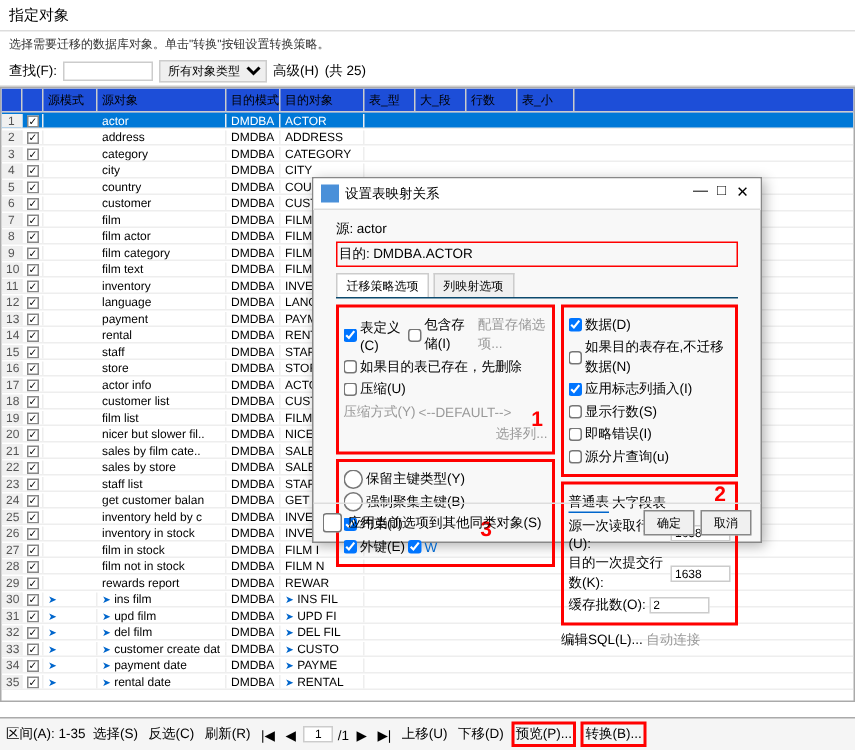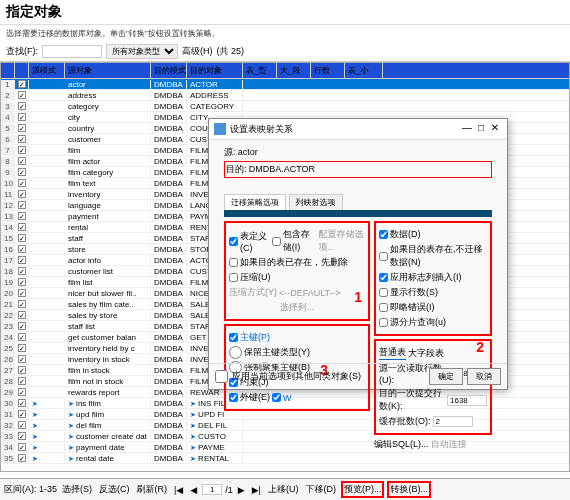--- a/index.html
+++ b/index.html
@@ -1,42 +1,42 @@
 <!DOCTYPE html>
 <html><head>
 <meta charset="utf-8">
 <style>
 *{box-sizing:border-box;margin:0;padding:0;font-family:"Microsoft YaHei",SimSun,sans-serif;font-size:9px}
 body{width:570px;height:500px;background:#fff;overflow:hidden;position:relative}
 .titlebar{background:#fff;padding:3px 6px;border-bottom:1px solid #ddd}
-.titlebar .tt{font-size:14px;font-weight:bold}
+.titlebar .tt{font-size:10px;font-weight:normal}
 .subtitle{padding:3px 6px;font-size:8px;color:#333}
 .toolbar{display:flex;align-items:center;padding:2px 6px;gap:4px;border-bottom:1px solid #ccc}
 .toolbar input{border:1px solid #ccc;padding:1px 2px;font-size:8px;width:60px}
 .toolbar select{border:1px solid #ccc;font-size:8px;padding:1px}
 .table-wrap{border:1px solid #aaa;height:410px;overflow:hidden;position:relative}
 .thead{display:flex;background:#1d4ed8;border-bottom:1px solid #ccc}
 .th{border-right:1px solid #ccc;padding:2px 3px;font-size:8px;overflow:hidden;white-space:nowrap}
 .c0{width:14px}.c1{width:14px}.c2{width:36px}.c3{width:86px}.c4{width:36px}.c5{width:56px}.c6{width:34px}.c7{width:34px}.c8{width:34px}.c9{width:38px}
 .tbody{overflow-y:auto;height:392px}
 .tr{display:flex;border-bottom:1px solid #eee;height:11px;align-items:center}
 .tr.sel{background:#0078d7;color:#fff}
 .td{border-right:1px solid #eee;padding:0 3px;font-size:8px;overflow:hidden;white-space:nowrap}
 .rownum{background:#f0f0f0;text-align:center;color:#555}
 .cb{width:8px;height:8px;border:1px solid #888;display:inline-block;background:#fff}
 .cb.chk::after{content:"✓";font-size:7px;line-height:7px;display:block;color:#000}
 .arrow{color:#0066cc;font-size:7px}
-.dialog{position:absolute;left:208px;top:118px;width:300px;height:272px;background:#f8f8f8;border:1px solid #888;box-shadow:2px 2px 8px rgba(0,0,0,.3);z-index:10}
+.dialog{position:absolute;left:208px;top:118px;width:300px;height:244px;background:#f8f8f8;border:1px solid #888;box-shadow:2px 2px 8px rgba(0,0,0,.3);z-index:10}
 .dlg-title{display:flex;align-items:center;padding:3px 5px;background:#fff;border-bottom:1px solid #ddd}
 .dlg-title .ic{width:12px;height:12px;background:#4a90d9;margin-right:4px}
 .dlg-title .txt{flex:1;font-size:9px}
 .dlg-title .wbtn{width:14px;height:14px;text-align:center;cursor:pointer;font-size:10px}
 .dlg-body{padding:4px 15px}
 .src-row{font-size:8px;margin:2px 0}
-.tabs{border-bottom:7px solid #0c4a6e;margin-top:16px}
+.tabs{border-bottom:1px solid #0c4a6e;margin-top:4px}
 .tab{display:inline-block;padding:2px 6px;font-size:8px;border:1px solid #ccc;border-bottom:none;background:#fff}
 .panel{display:flex;gap:4px;margin-top:4px}
 .left-col{flex:1}
 .right-col{width:118px}
 .grp{border:2px solid red;padding:3px;margin-bottom:3px;position:relative}
 .chk-row{display:flex;align-items:center;gap:2px;margin:2px 0;font-size:8px}
 .chk-row input[type=checkbox]{width:9px;height:9px}
 .num-badge{position:absolute;color:red;font-size:14px;font-weight:bold}
 .field-row{display:flex;align-items:center;gap:2px;margin:2px 0;font-size:8px}
 .field-row input[type=text]{border:1px solid #ccc;width:40px;padding:0 2px;font-size:8px}
@@ -531,30 +531,26 @@
               <span>如果目的表已存在，先删除</span>
             </div>
           <div class="chk-row">
               <input type="checkbox" style="">
               <span>压缩(U)</span>
             </div>
           <div class="chk-row gray">
               <span>压缩方式(Y)</span> 
               <span>&lt;--DEFAULT--&gt;</span>
             </div>
-          <div class="chk-row gray" style="justify-content:center">
+          <div class="chk-row gray" style="justify-content:flex-end">
               <span>选择列...</span>
             </div>
           <span class="num-badge" style="right:6px;bottom:14px">1</span>
         </div>
         <div class="grp">
-          <div class="chk-row">
-              <input type="checkbox" checked="" style="">
-              <span style="color:#06c">主键(P)</span>
-            </div>
           <div class="chk-row">
               <input type="radio" style="">
               <span>保留主键类型(Y)</span>
             </div>
           <div class="chk-row">
               <input type="radio" style="">
               <span>强制聚集主键(B)</span>
             </div>
           <div class="chk-row">
               <input type="checkbox" checked="" style="">

